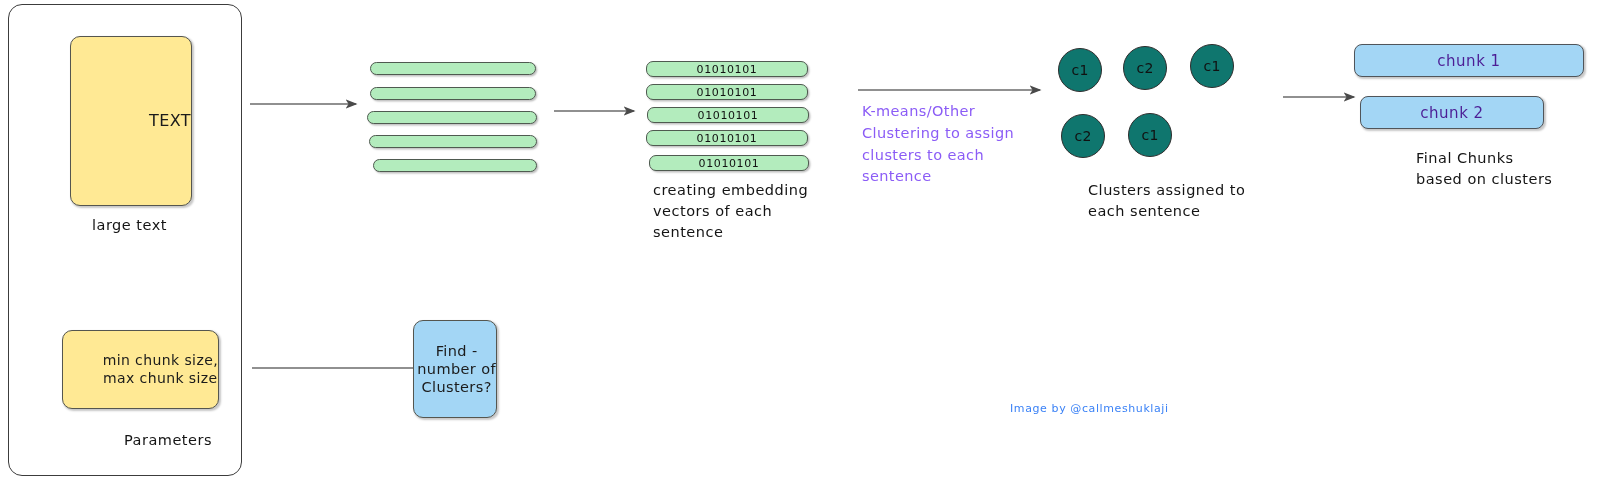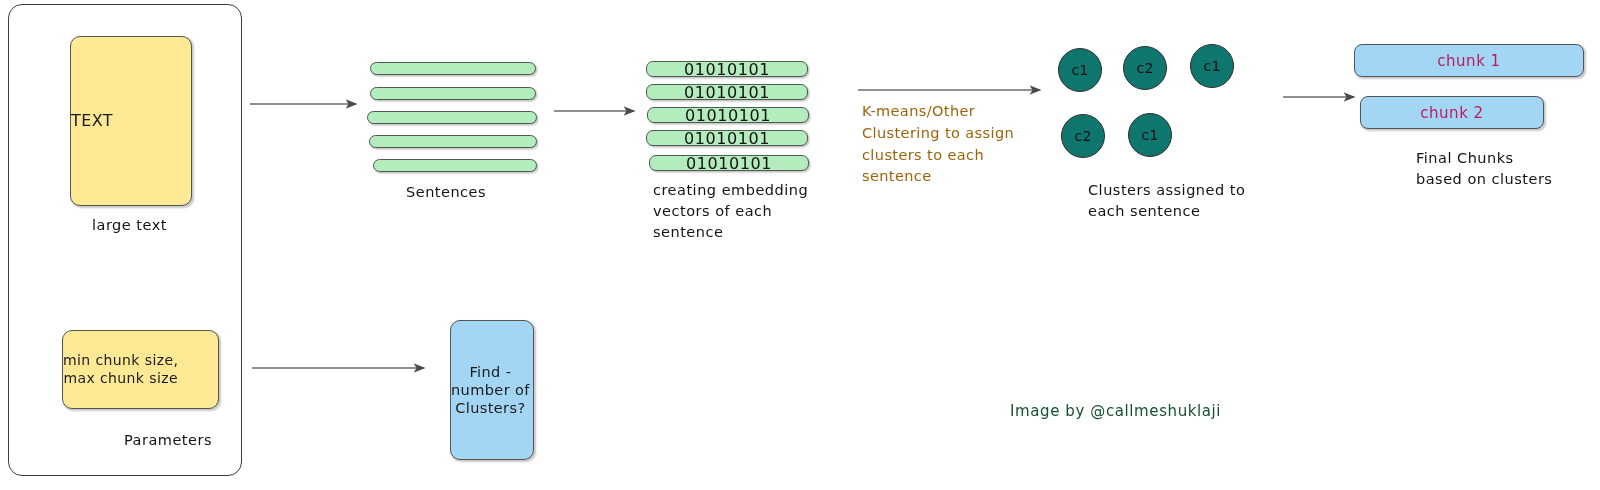--- a/index.html
+++ b/index.html
@@ -36,21 +36,21 @@
   }
 
   
   .node {
     position: absolute;
     box-sizing: border-box;
     border: 1.3px solid #55564f;
     border-radius: 10px;
     display: flex;
     align-items: center;
-    justify-content: flex-start;
+    justify-content: flex-end;
     text-align: center;
     box-shadow: 1.5px 1.5px 2px rgba(0,0,0,0.22);
     line-height: 1.25;
   }
   .node.yellow { background: #ffe994; }
   .node.blue   { background: #a3d6f5; }
 
   .node-text {
     display: block;
     white-space: pre-line;
@@ -81,21 +81,21 @@
   .embed-bar {
     position: absolute;
     box-sizing: border-box;
     background: #b3ecbd;
     border: 1.2px solid #4f5a50;
     border-radius: 7px;
     box-shadow: 1.4px 1.4px 1.8px rgba(0,0,0,0.25);
     display: flex;
     align-items: center;
     justify-content: center;
-    font-size: 16px;
+    font-size: 11px;
     color: #111111;
     letter-spacing: 0.6px;
   }
 
   
   .circle {
     position: absolute;
     box-sizing: border-box;
     border: 1.4px solid #2e2e2e;
     border-radius: 50%;
@@ -113,44 +113,44 @@
     position: absolute;
     box-sizing: border-box;
     background: #a3d6f5;
     border: 1.2px solid #50555a;
     border-radius: 8px;
     box-shadow: 1.6px 1.6px 2px rgba(0,0,0,0.22);
     display: flex;
     align-items: center;
     justify-content: center;
     font-size: 15px;
-    color: #be185d;
+    color: #4c1d95;
     letter-spacing: 0.5px;
   }
 
   
   svg.arrows {
     position: absolute;
     left: 0; top: 0;
     width: 1600px;
     height: 490px;
     pointer-events: none;
   }
 
   .credit {
     position: absolute;
-    font-size: 15px;
+    font-size: 11px;
     letter-spacing: 0.6px;
-    color: #14532d;
+    color: #3b82f6;
   }
 
   .flow-note {
     position: absolute;
     font-size: 14.5px;
-    color: #a16207;
+    color: #8b5cf6;
     white-space: pre-line;
     line-height: 1.5;
     letter-spacing: 0.4px;
   }
 </style>
 </head>
 <body>
 
 <div class="canvas">
 
@@ -178,21 +178,20 @@
     <span class="node-text">min chunk size,
 max chunk size</span>
   </div>
   <div class="caption" style="left:98px; top:402px; top:430px; width:140px; text-align:center;">Parameters</div>
 
   <div class="bar" style="left:370px; top:62px; width:166px; height:13px;"></div>
   <div class="bar" style="left:370px; top:87px; width:166px; height:13px;"></div>
   <div class="bar" style="left:367px; top:111px; width:170px; height:13px;"></div>
   <div class="bar" style="left:369px; top:135px; width:168px; height:13px;"></div>
   <div class="bar" style="left:373px; top:159px; width:164px; height:13px;"></div>
-  <div class="caption" style="left:406px; top:182px; width:170px; text-align:left;">Sentences</div>
 
   <div class="embed-bar" style="left:646px; top:61px; width:162px; height:16px;">01010101</div>
   <div class="embed-bar" style="left:646px; top:84px; width:162px; height:16px;">01010101</div>
   <div class="embed-bar" style="left:647px; top:107px; width:162px; height:16px;">01010101</div>
   <div class="embed-bar" style="left:646px; top:130px; width:162px; height:16px;">01010101</div>
   <div class="embed-bar" style="left:649px; top:155px; width:160px; height:16px;">01010101</div>
   <div class="caption" style="left:653px; top:180px; width:190px; text-align:left;">creating embedding
 vectors of each
 sentence</div>
 
@@ -202,21 +201,21 @@
 sentence</div>
 
   <div class="circle" style="left:1058px; top:48px; width:44px; height:44px;">c1</div>
   <div class="circle" style="left:1123px; top:46px; width:44px; height:44px;">c2</div>
   <div class="circle" style="left:1190px; top:44px; width:44px; height:44px;">c1</div>
   <div class="circle" style="left:1061px; top:114px; width:44px; height:44px;">c2</div>
   <div class="circle" style="left:1128px; top:113px; width:44px; height:44px;">c1</div>
   <div class="caption" style="left:1088px; top:180px; width:200px; text-align:left;">Clusters assigned to
 each sentence</div>
 
-  <div class="node blue" style="left:450px; top:320px; width:84px; height:140px; font-size:14.5px;">
+  <div class="node blue" style="left:413px; top:320px; width:84px; height:98px; font-size:14.5px;">
     <span class="node-text">Find -
 number of
 Clusters?</span>
   </div>
 
   <div class="chunk" style="left:1354px; top:44px; width:230px; height:33px;">chunk 1</div>
   <div class="chunk" style="left:1360px; top:96px; width:184px; height:33px;">chunk 2</div>
   <div class="caption" style="left:1416px; top:148px; width:200px; text-align:left;">Final Chunks
 based on clusters</div>
 

